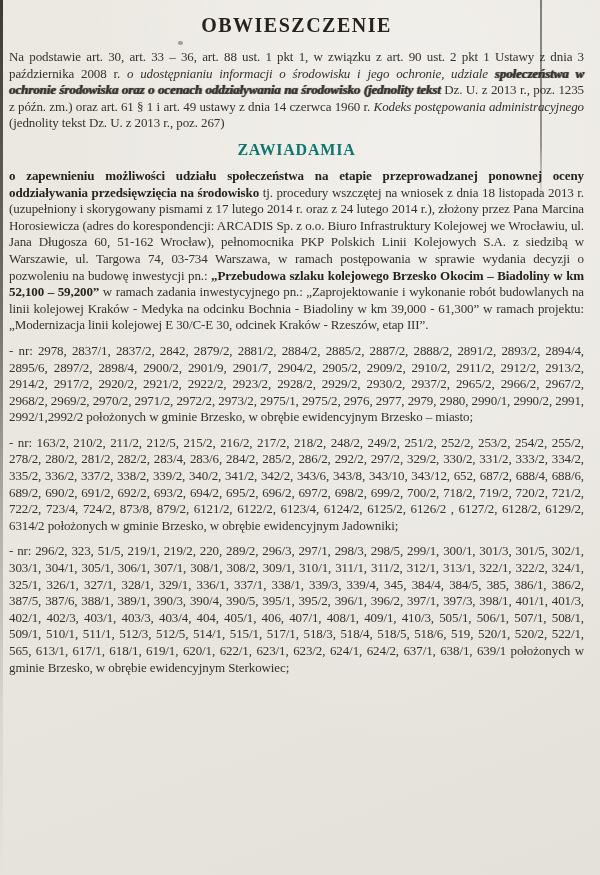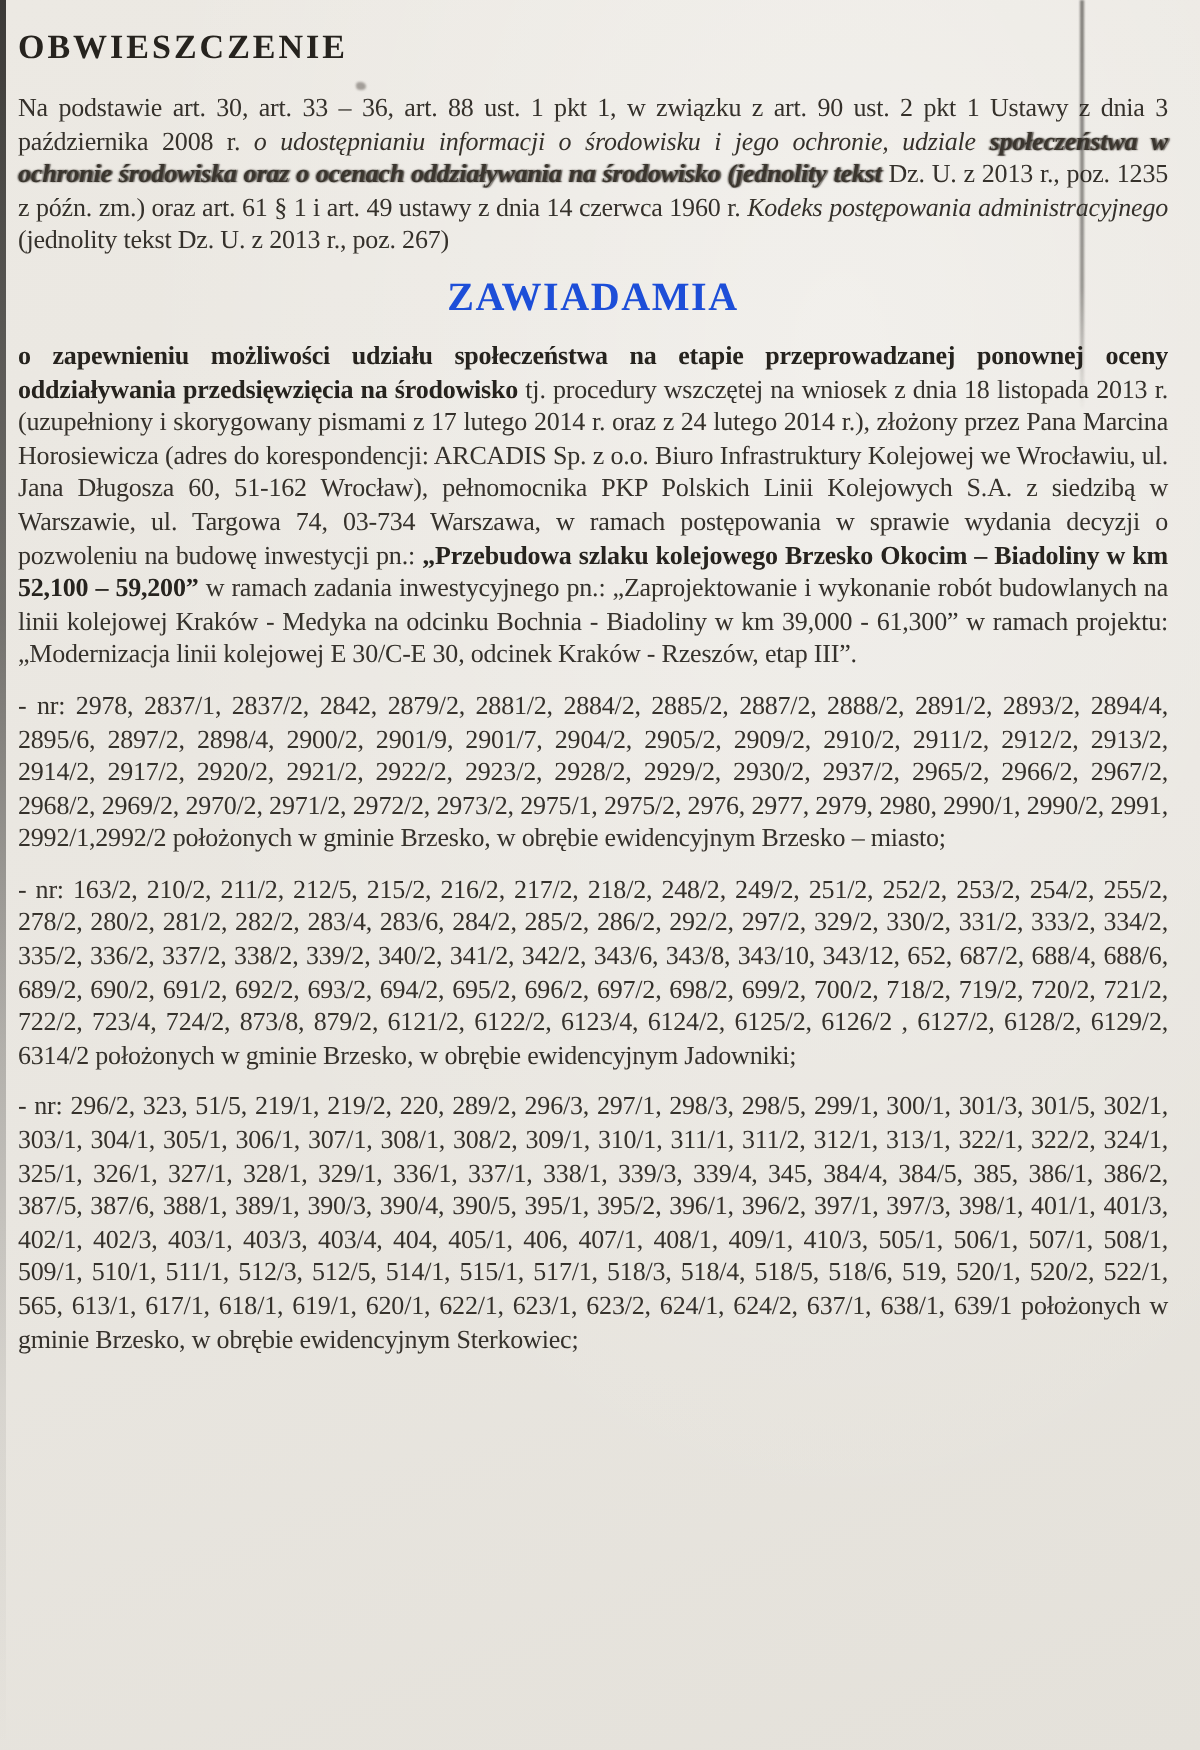--- a/index.html
+++ b/index.html
@@ -52,40 +52,41 @@
     position: absolute;
     left: 178px; top: 41px;
     width: 5px; height: 4px;
     background: rgba(70,65,58,0.45);
     border-radius: 40% 60% 50% 50%;
     filter: blur(0.5px);
     pointer-events: none;
   }
   h1.doc-title {
     margin: 4px 0 12px 0;
-    font-size: 17px;
+    text-align: center;
+    font-size: 20px;
     font-weight: bold;
     letter-spacing: 1.5px;
     color: #26231e;
   }
   h2.authority {
     margin: 10px 0 0 0;
     text-align: center;
     font-size: 19px;
     font-weight: bold;
     letter-spacing: 0.8px;
     color: #26231e;
   }
   h3.announces {
     margin: 2px 0 9px 0;
     text-align: center;
-    font-size: 20px;
+    font-size: 16px;
     font-weight: bold;
     letter-spacing: 0.8px;
-    color: #1d4ed8;
+    color: #0f766e;
   }
   p {
     margin: 0 0 9px 0;
     font-size: 13px;
     line-height: 16.6px;
     text-align: justify;
     letter-spacing: -0.1px;
   }
   p.location-intro { margin-top: 13px; }
   .it { font-style: italic; }

